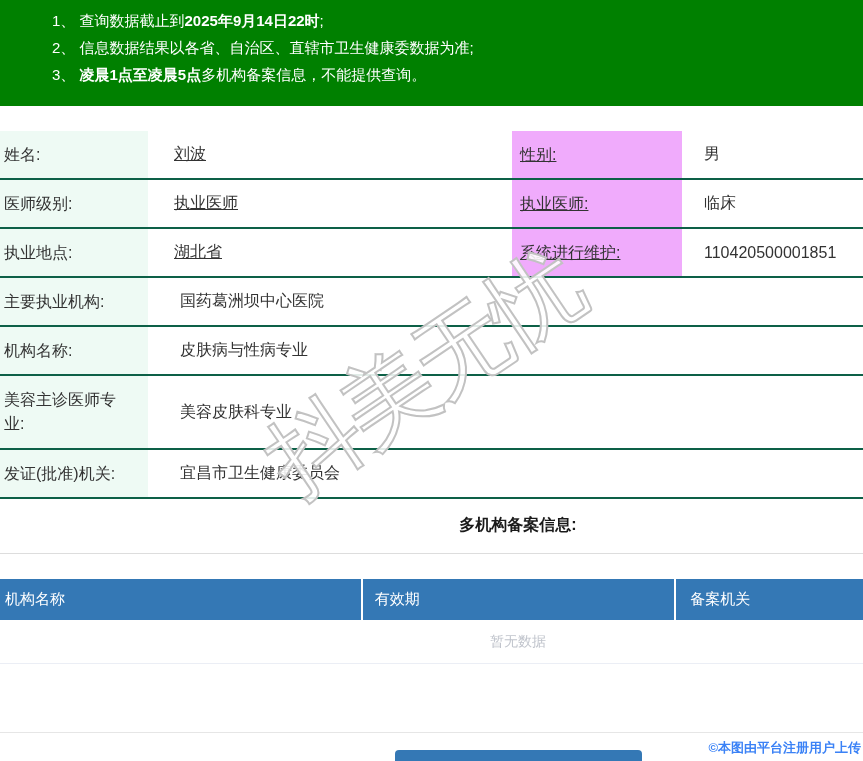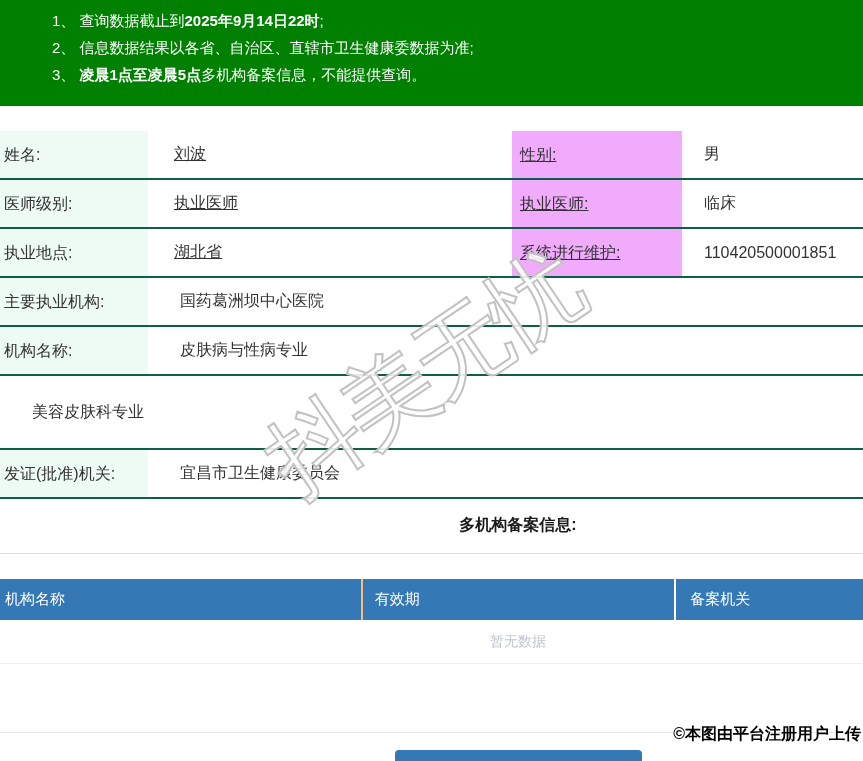--- a/index.html
+++ b/index.html
@@ -72,21 +72,21 @@
   .rec-header {
     margin-top: 25px;
     display: flex;
     background: #3478b5;
     height: 41px;
     color: #ffffff;
     font-size: 15px;
   }
   .rec-col { display: flex; align-items: center; box-sizing: border-box; }
   .rec-col.c1 { width: 366px; padding-left: 5px; }
-  .rec-col.c2 { width: 318px; padding-left: 12px; border-left: 2px solid #fdba74; }
+  .rec-col.c2 { width: 318px; padding-left: 12px; border-left: 2px solid #ffffff; }
   .rec-col.c3 { width: 367px; padding-left: 14px; border-left: 2px solid #ffffff; }
   .rec-empty {
     height: 43px;
     line-height: 43px;
     text-align: center;
     color: #c0c4cc;
     font-size: 14px;
     border-bottom: 1px solid #ebeef5;
   }
 
@@ -122,24 +122,24 @@
     color: rgba(255,255,255,0.88);
     -webkit-text-stroke: 2px #c2c2c2;
     z-index: 5;
     pointer-events: none;
   }
 
   
   .stamp {
     position: absolute;
     right: 2px;
-    bottom: 16px;
-    font-size: 16px;
+    bottom: 4px;
+    font-size: 13px;
     font-weight: 700;
-    color: #000000;
+    color: #3b82f6;
     text-shadow: -1px -1px 0 #fff, 1px -1px 0 #fff, -1px 1px 0 #fff, 1px 1px 0 #fff;
     z-index: 6;
   }
 </style>
 </head>
 <body>
 
 <div class="page">
 
   <div class="notice">
@@ -177,20 +177,21 @@
         <div class="cell lbl">主要执业机构:</div>
         <div class="cell val-wide">国药葛洲坝中心医院</div>
       </div>
 
       <div class="irow">
         <div class="cell lbl">机构名称:</div>
         <div class="cell val-wide">皮肤病与性病专业</div>
       </div>
 
       <div class="irow tall">
+        <div class="cell lbl">美容主诊医师专业:</div>
         <div class="cell val-wide">美容皮肤科专业</div>
       </div>
 
       <div class="irow">
         <div class="cell lbl">发证(批准)机关:</div>
         <div class="cell val-wide">宜昌市卫生健康委员会</div>
       </div>
 
     </div>
 

